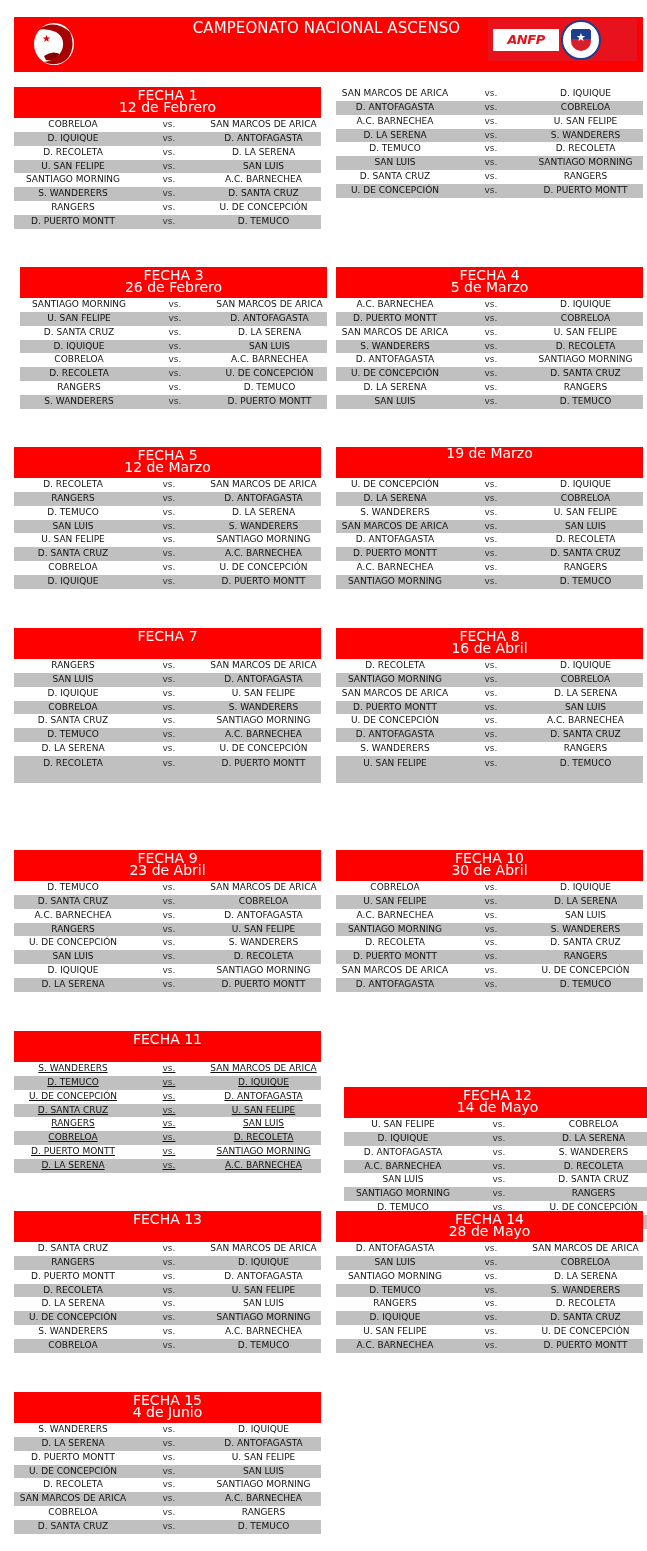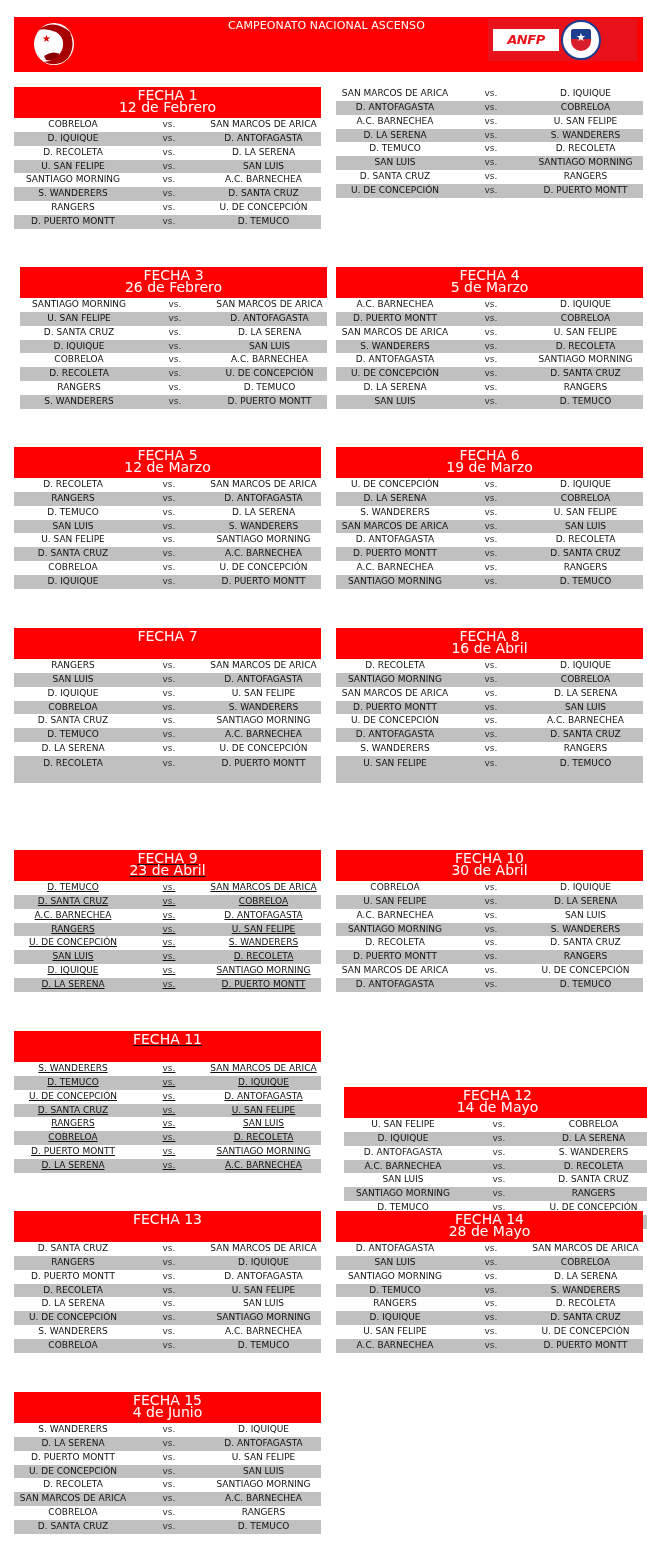--- a/index.html
+++ b/index.html
@@ -1,20 +1,20 @@
 <!DOCTYPE html>
 <html><head>
 <meta charset="utf-8">
 <style>
   html, body { margin: 0; padding: 0; background: #ffffff; }
   body { width: 647px; height: 1551px; position: relative; overflow: hidden;
          font-family: "DejaVu Sans", sans-serif; color: #111; }
   .banner { position: absolute; left: 14px; top: 17px; width: 629px; height: 55px; background: #ff0000; }
   .banner-title { position: absolute; left: 0; right: 4px; top: 2px; text-align: center;
-                  color: #ffffff; font-size: 11px; letter-spacing: 0.1px; }
+                  color: #ffffff; font-size: 15px; letter-spacing: 0.1px; }
   .logo-left { position: absolute; left: 14px; top: 3px; width: 52px; height: 48px; }
   .logo-right { position: absolute; right: 6px; top: 2px; width: 149px; height: 42px; background: #e8121c; }
   .anfp-box { position: absolute; left: 5px; top: 10px; width: 66px; height: 22px; background: #fff; }
   .anfp-text { position: absolute; left: 0; right: 0; top: 3px; text-align: center; font-weight: bold;
                color: #e8121c; font-size: 13px; font-style: italic; letter-spacing: -0.5px; }
   .crest { position: absolute; left: 73px; top: 1px; width: 40px; height: 40px; border-radius: 50%;
            background: #ffffff; border: 2px solid #1b3e8f; box-sizing: border-box; }
   .crest-inner { position: absolute; left: 8px; top: 7px; width: 20px; height: 22px; background: #d81e2a;
                  border-radius: 3px 3px 10px 10px; overflow: hidden; }
   .crest-top { position: absolute; left: 0; top: 0; width: 20px; height: 10px; background: #1b3e8f; }
@@ -290,21 +290,20 @@
         </div>
         <div class="row">
           <span class="c-home">D. IQUIQUE</span>
           <span class="c-vs">vs.</span>
           <span class="c-away">D. PUERTO MONTT</span>
         </div>
       </div>
     </div>
     <div class="fecha" style="left: 336px; top: 447px;">
       <div class="fecha-head">
-        <span class="t">FECHA 6</span>
         <span class="d">19 de Marzo</span>
       </div>
       <div>
         <div class="row">
           <span class="c-home">U. DE CONCEPCIÓN</span>
           <span class="c-vs">vs.</span>
           <span class="c-away">D. IQUIQUE</span>
         </div>
         <div class="row">
           <span class="c-home">D. LA SERENA</span>
@@ -432,21 +431,21 @@
           <span class="c-vs">vs.</span>
           <span class="c-away">RANGERS</span>
         </div>
         <div class="row tall">
           <span class="c-home">U. SAN FELIPE</span>
           <span class="c-vs">vs.</span>
           <span class="c-away">D. TEMUCO</span>
         </div>
       </div>
     </div>
-    <div class="fecha" style="left: 14px; top: 850px; text-decoration: underline;">
+    <div class="fecha" style="left: 14px; top: 850px;">
       <div class="fecha-head">
         <span class="t">FECHA 9</span>
         <span class="d">23 de Abril</span>
       </div>
       <div>
         <div class="row">
           <span class="c-home">D. TEMUCO</span>
           <span class="c-vs">vs.</span>
           <span class="c-away">SAN MARCOS DE ARICA</span>
         </div>

